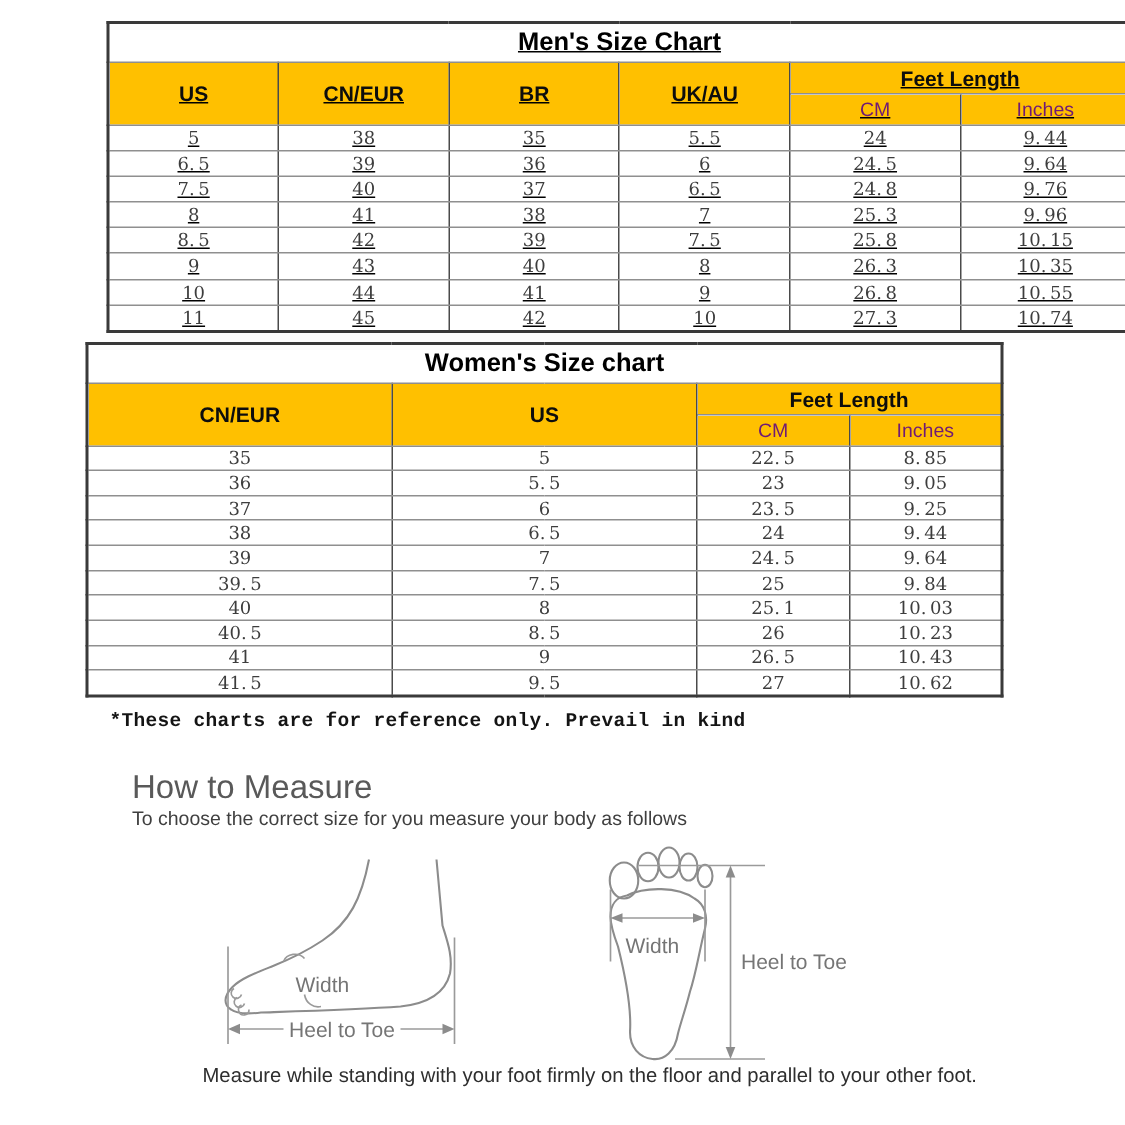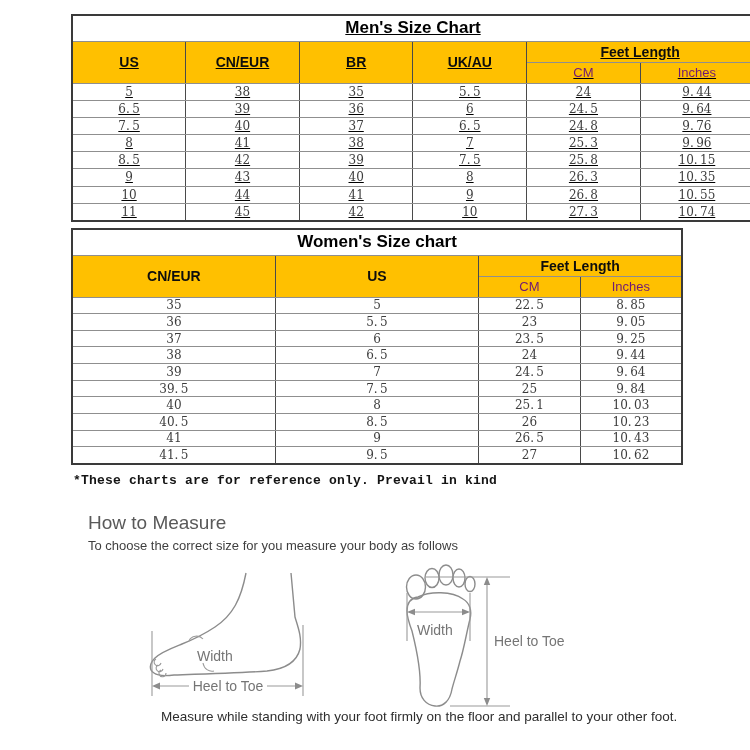--- a/index.html
+++ b/index.html
@@ -13,21 +13,21 @@
 
   
   .size-table {
     position: absolute;
     border-collapse: collapse;
     table-layout: fixed;
     border: 2px solid #3a3a3a;
     background: #fff;
   }
   #mens-table  { left: 71px; top: 14px;  width: 684px; height: 208px; text-decoration: underline; }
-  #womens-table{ left: 71px; top: 228px; width: 612px; height: 237px; }
+  #womens-table{ left: 57px; top: 228px; width: 612px; height: 237px; }
 
   .size-table td {
     padding: 0;
     text-align: center;
     vertical-align: middle;
     white-space: nowrap;
     overflow: hidden;
     border-top: 1px solid #8f8f8f;
     border-bottom: 1px solid #8f8f8f;
     border-left: 1px solid #4a4a4a;
@@ -72,21 +72,21 @@
     color: #141414;
     line-height: 16px;
     letter-spacing: 0.2px;
     white-space: nowrap;
   }
 
   
   #measure-heading {
     position: absolute;
     left: 88px; top: 512px;
-    font-size: 19px;
+    font-size: 22px;
     color: #595959;
     text-align: center;
   }
   #measure-subtext {
     position: absolute;
     left: 88px; top: 538px;
     font-size: 13px;
     color: #3f3f3f;
   }
 
@@ -99,21 +99,21 @@
   .diag-label {
     fill: #757575;
     font-family: "Liberation Sans", sans-serif;
     font-size: 14px;
   }
   .diag-arrowhead { fill: #8c8c8c; stroke: none; }
 
   
   #footer-note {
     position: absolute;
-    left: 161px; top: 709px;
+    left: 135px; top: 709px;
     font-size: 13.5px;
     color: #2e2e2e;
     white-space: nowrap;
   }
 </style>
 </head>
 <body>
 
 <table class="size-table" id="mens-table">
   <colgroup>

